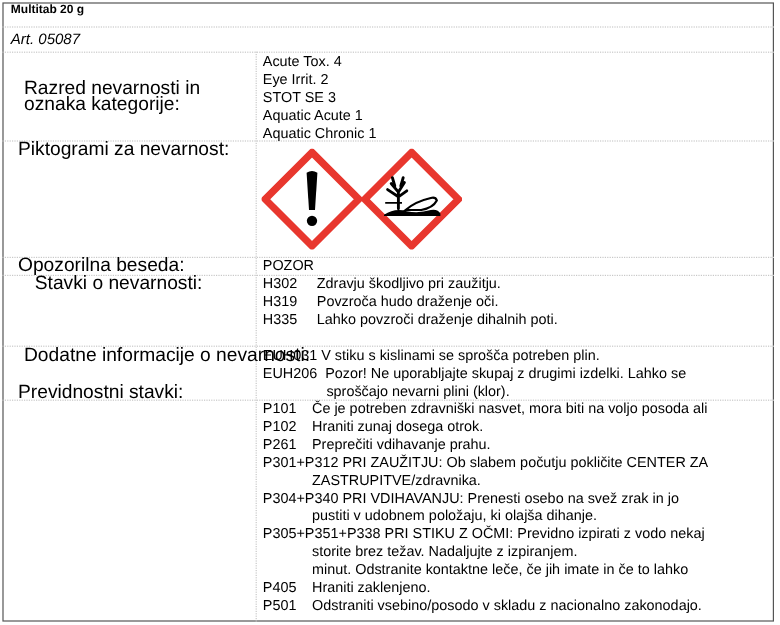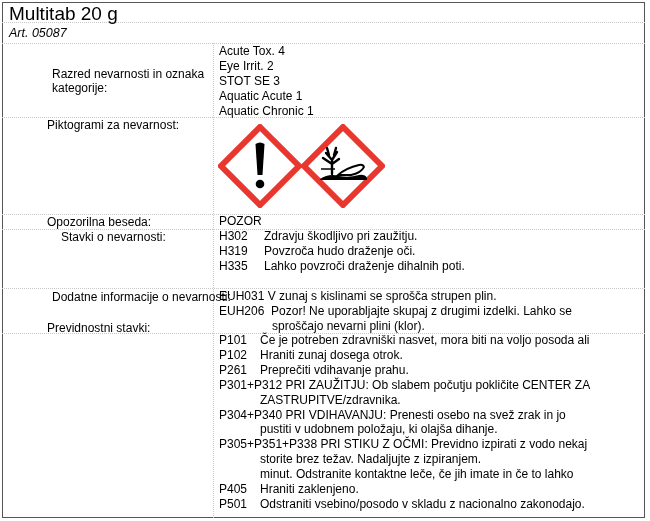--- a/index.html
+++ b/index.html
@@ -3,23 +3,23 @@
 <meta charset="utf-8">
 <style>
   html, body { margin: 0; padding: 0; background: #ffffff; }
   body { width: 650px; height: 521px; position: relative; overflow: hidden;
          font-family: "Liberation Sans", sans-serif; color: #000; font-size: 12.5px; }
   .frame { position: absolute; left: 2px; top: 2px; width: 643px; height: 516px;
            border: 1.5px solid #555; box-sizing: border-box; }
   .hline { position: absolute; left: 2px; width: 643px; height: 0;
            border-top: 1px dotted #c8c8c8; }
   .vline { position: absolute; left: 213px; width: 0; border-left: 1px dotted #c8c8c8; }
-  .title { position: absolute; left: 9px; top: 3px; font-weight: normal; font-size: 19px; text-align: center; }
+  .title { position: absolute; left: 9px; top: 3px; font-weight: bold; font-size: 10px; text-align: center; }
   .art { position: absolute; left: 9px; top: 26px; font-size: 12.5px; font-style: italic; }
-  .lbl { position: absolute; font-size: 12px; line-height: 14px; margin-left: 32px; }
+  .lbl { position: absolute; font-size: 16px; line-height: 14px; }
   .val { position: absolute; left: 219px; line-height: 14.9px; font-size: 12px; }
   .line { white-space: nowrap; }
   .code { display: inline-block; }
   .cont { padding-left: 41px; }
   .pict { position: absolute; top: 124px; width: 84px; height: 84px; }
 </style>
 </head>
 <body>
 
 <div class="frame"></div>
@@ -68,21 +68,21 @@
 
 <div class="lbl" style="left:29px;top:230px">Stavki o nevarnosti:</div>
 <div class="val" style="top:229px">
   <div class="line"><span class="code" style="width:45px">H302</span><span>Zdravju škodljivo pri zaužitju.</span></div>
   <div class="line"><span class="code" style="width:45px">H319</span><span>Povzroča hudo draženje oči.</span></div>
   <div class="line"><span class="code" style="width:45px">H335</span><span>Lahko povzroči draženje dihalnih poti.</span></div>
 </div>
 
 <div class="lbl" style="left:20px;top:290px">Dodatne informacije o nevarnosti:</div>
 <div class="val" style="top:289px">
-  <div class="line"><span>EUH031</span> <span>V zunaj s kislinami se sprošča  strupen plin.</span></div>
+  <div class="line"><span>EUH031</span> <span>V stiku s kislinami se sprošča  potreben plin.</span></div>
   <div class="line"><span>EUH206</span>&nbsp; <span>Pozor! Ne uporabljajte skupaj z drugimi izdelki. Lahko se</span></div>
   <div class="line" style="padding-left:53px">sproščajo nevarni plini (klor).</div>
 </div>
 
 <div class="lbl" style="left:15px;top:321px">Previdnostni stavki:</div>
 <div class="val" style="top:333px">
   <div class="line"><span class="code" style="width:41px">P101</span><span>Če je potreben zdravniški nasvet, mora biti na voljo posoda ali</span></div>
   <div class="line"><span class="code" style="width:41px">P102</span><span>Hraniti zunaj dosega otrok.</span></div>
   <div class="line"><span class="code" style="width:41px">P261</span><span>Preprečiti vdihavanje prahu.</span></div>
   <div class="line"><span>P301+P312</span> <span>PRI ZAUŽITJU: Ob slabem počutju pokličite CENTER ZA</span></div>

